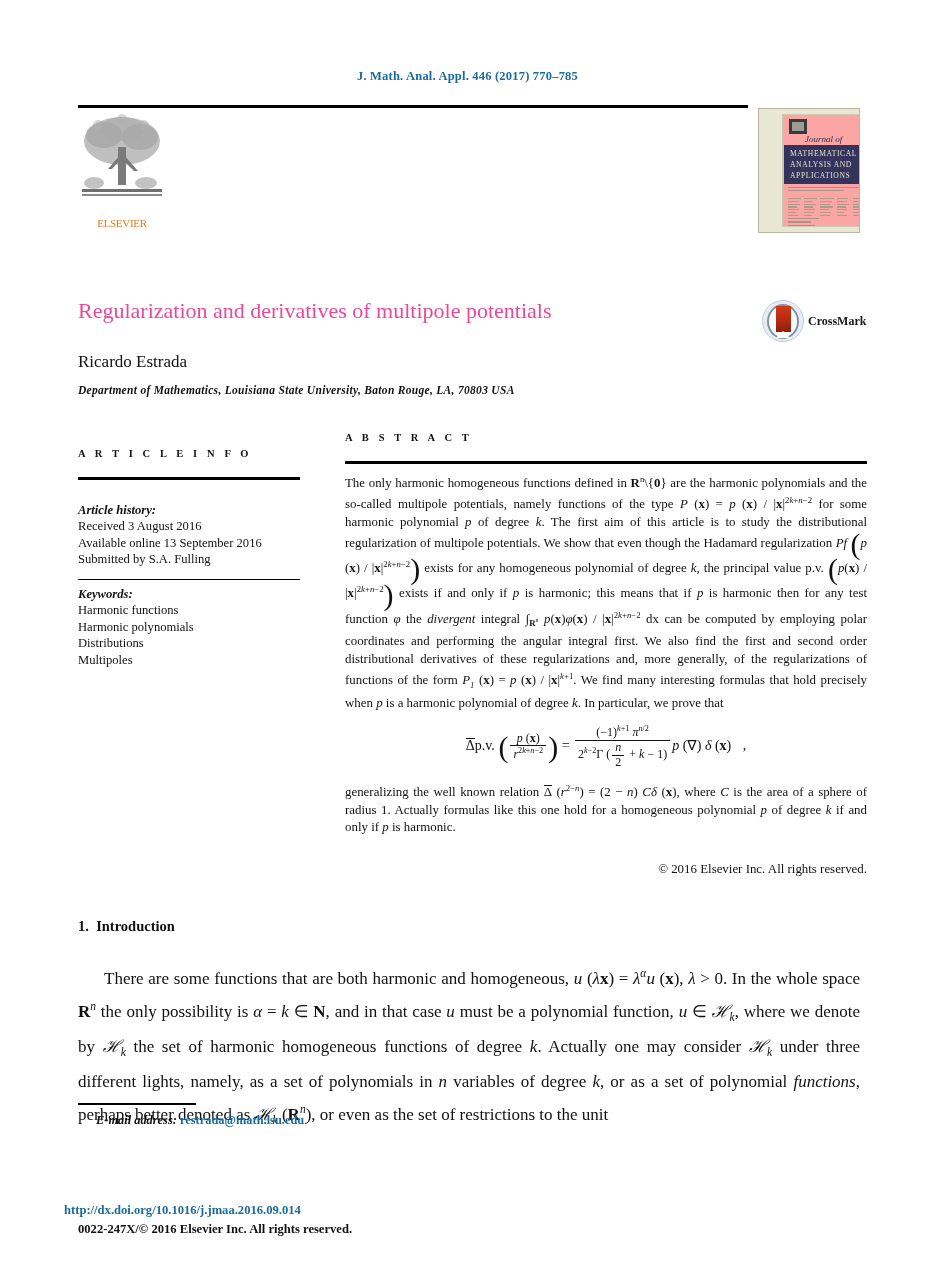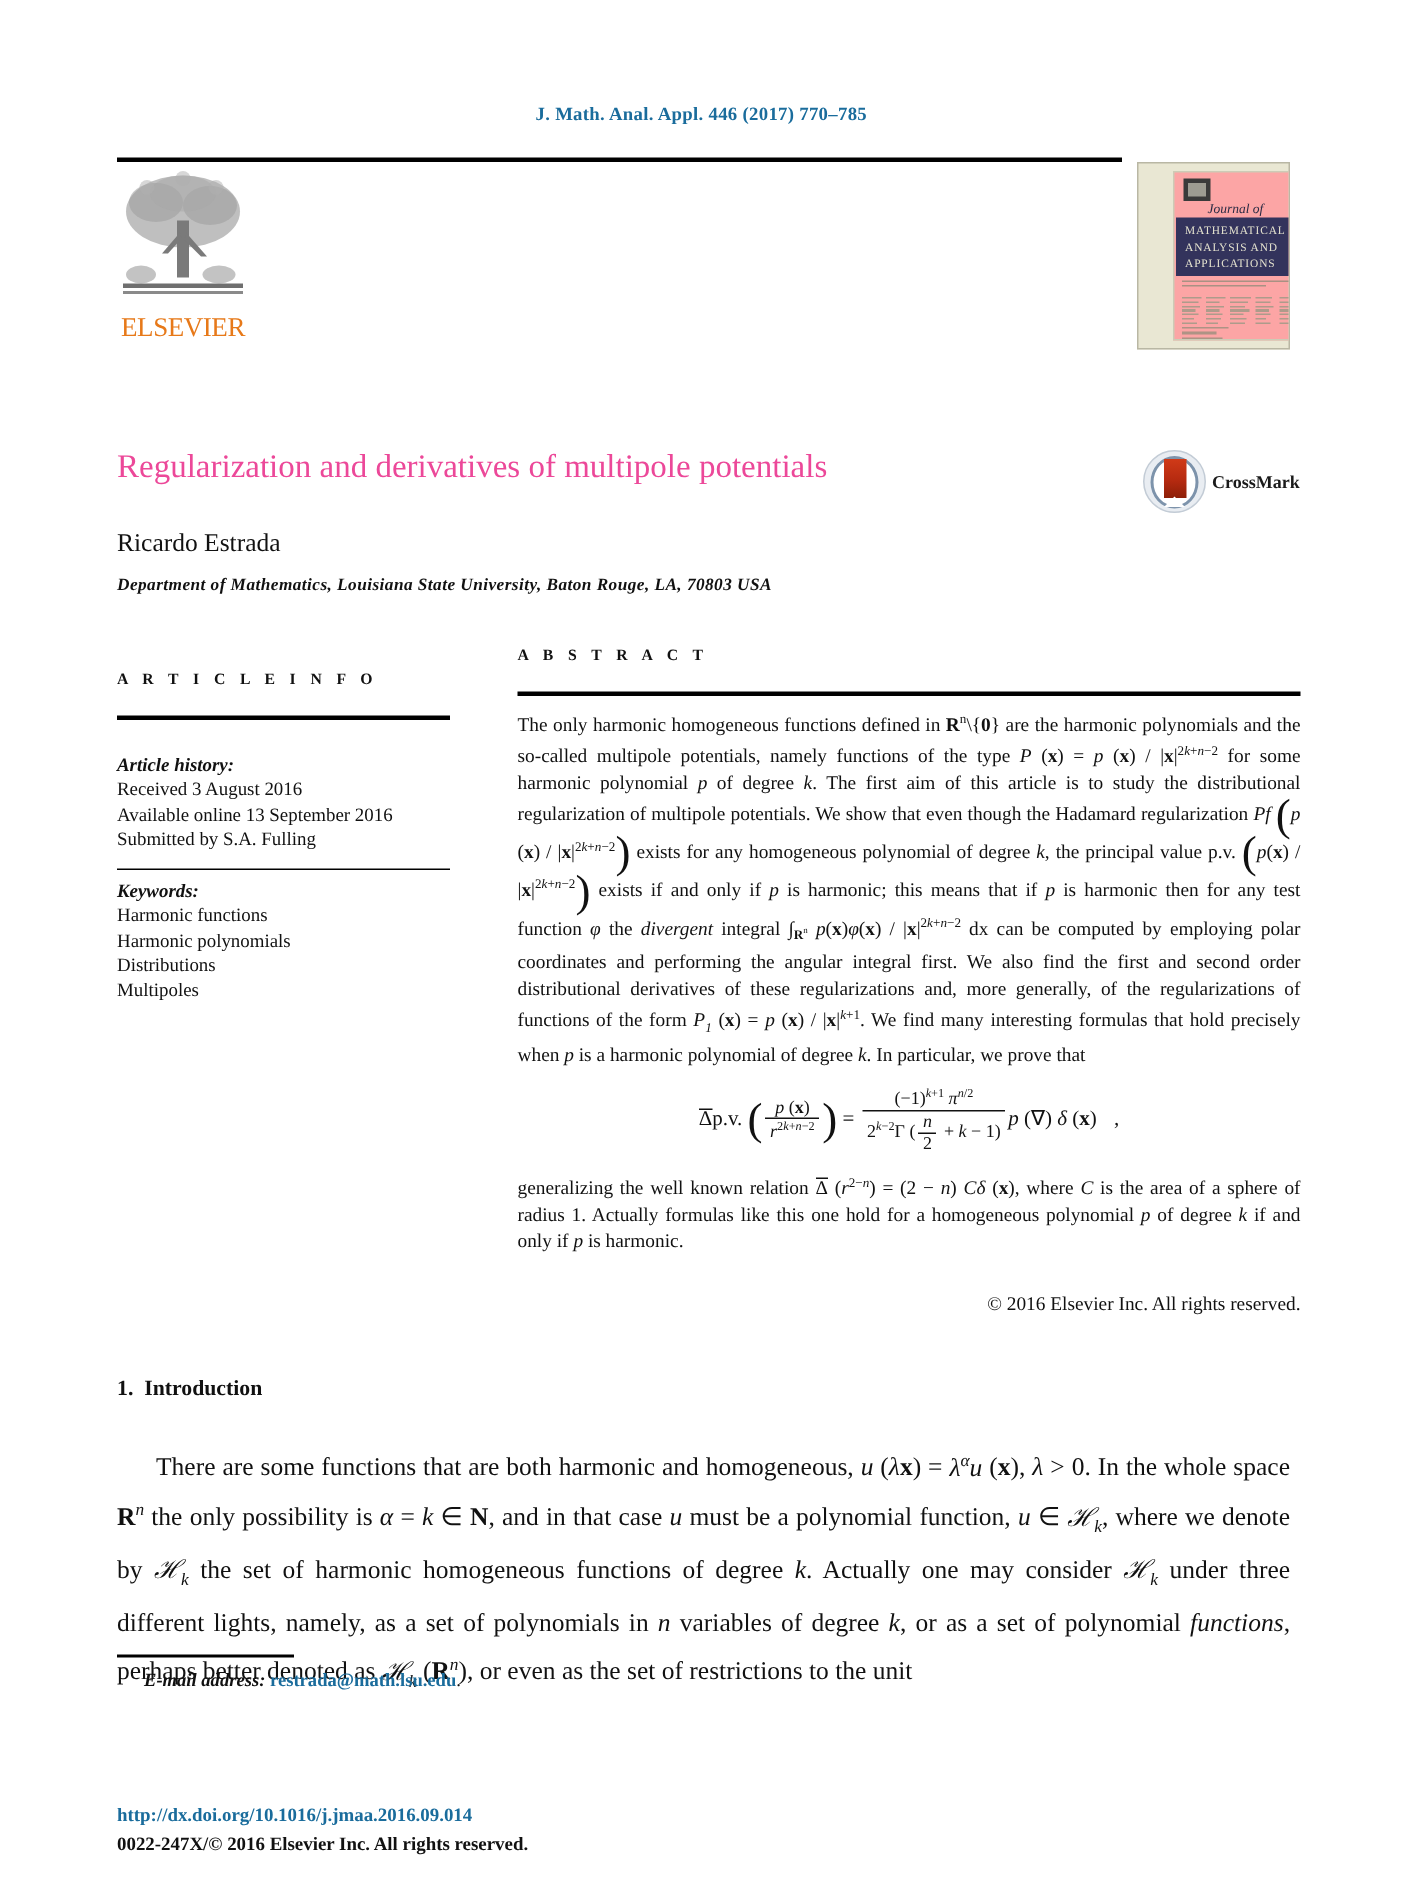--- a/index.html
+++ b/index.html
@@ -62,21 +62,21 @@
     left: 2px; top: 0;
     width: 84px; height: 93px;
     overflow: hidden;
   }
   .elsevier-word {
     position: absolute;
     left: 0; bottom: 2px;
     width: 88px;
     text-align: center;
     font-family: "Liberation Serif", serif;
-    font-size: 18px;
+    font-size: 11px;
     font-weight: normal;
     letter-spacing: -0.3px;
     color: #e77919;
   }
 
   .journal-box {
     position: absolute;
     left: 97px; top: 6px;
     width: 573px;
     height: 120px;
@@ -411,21 +411,21 @@
     position: absolute;
     left: 96px; top: 1113px;
     font-family: "Liberation Serif", serif;
     font-size: 12.4px;
     color: #111;
   }
   .footnote .lbl { font-style: italic; font-weight: bold; }
   .footnote .mail { color: #1a6c9c; font-weight: bold; }
   .doi {
     position: absolute;
-    left: 78px; top: 1203px;
+    left: 64px; top: 1203px;
     font-family: "Liberation Serif", serif;
     font-weight: bold;
     font-size: 12.6px;
     color: #1a6c9c;
   }
   .issn {
     position: absolute;
     left: 78px; top: 1222px;
     font-family: "Liberation Serif", serif;
     font-weight: bold;

